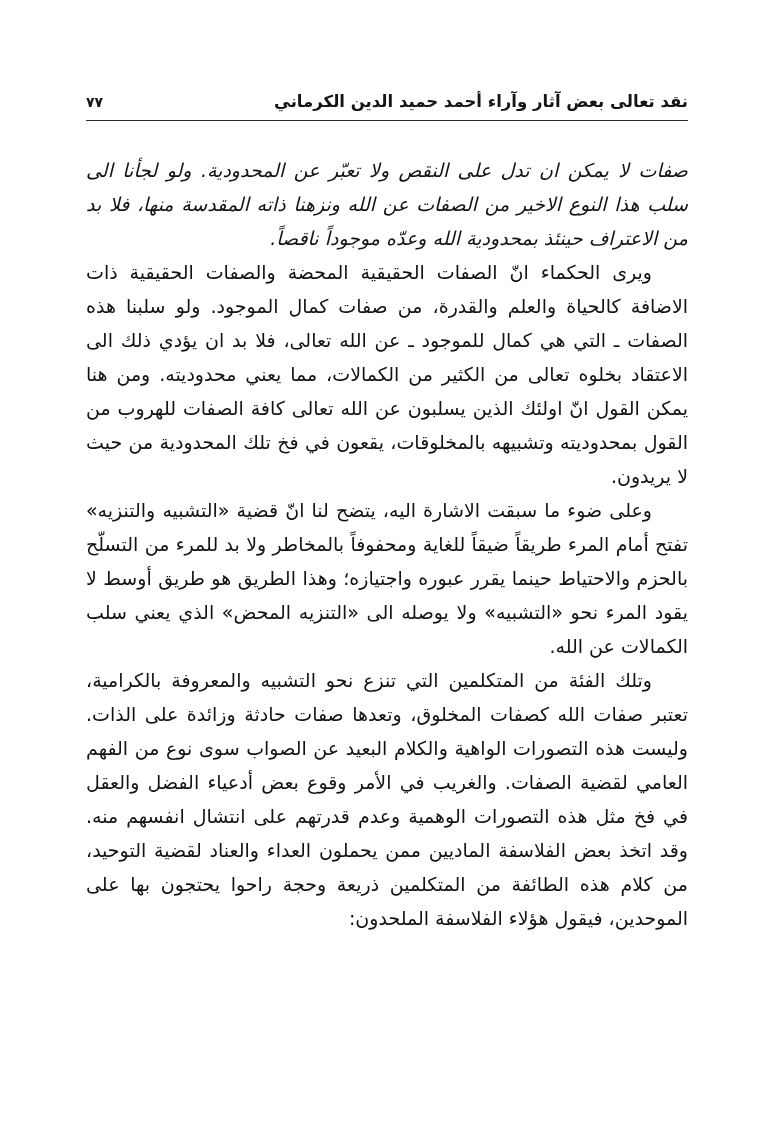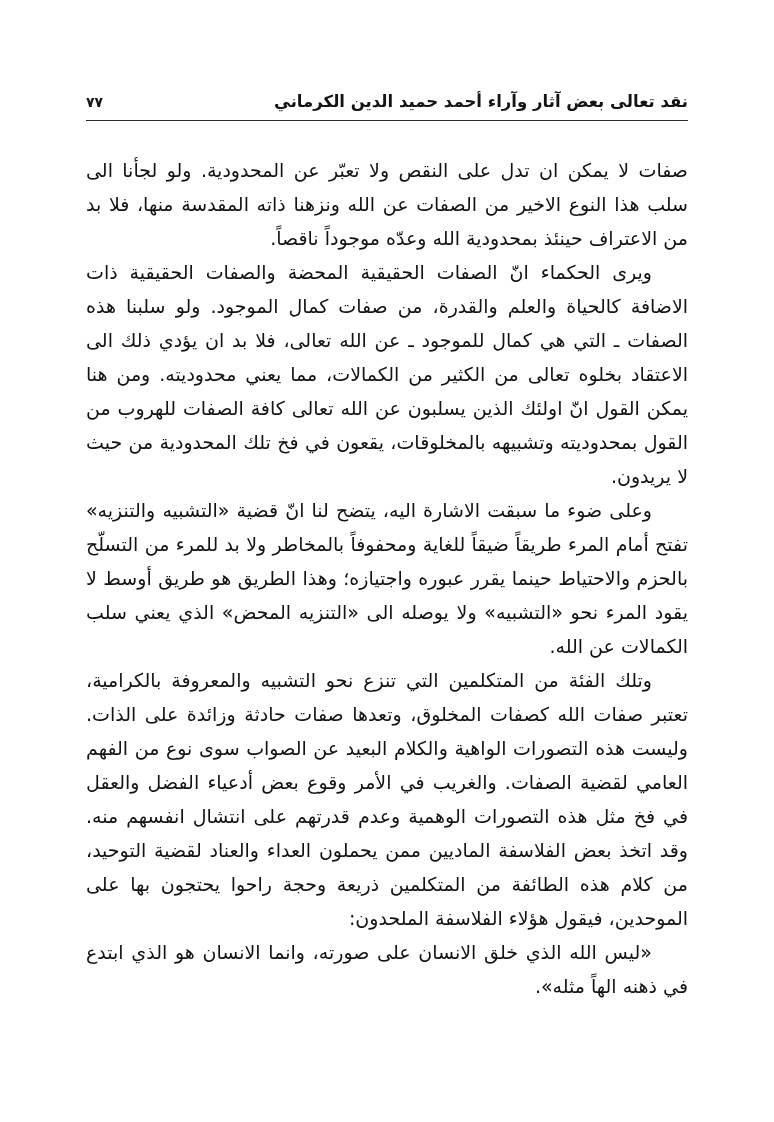--- a/index.html
+++ b/index.html
@@ -44,33 +44,33 @@
     text-align: justify;
     color: #131313;
   }
   .body-text p {
     margin: 0;
     padding: 0;
     text-indent: 36px;
   }
   .body-text p.first {
     text-indent: 0;
+    font-style: italic;
   }
 </style>
 </head>
 <body>
 
 <div class="page">
 
   <div class="page-header">
     <span class="title">نقد تعالى بعض آثار وآراء أحمد حميد الدين الكرماني</span>
     <span class="page-number">٧٧</span>
   </div>
 
   <div class="body-text">
     <p class="first">صفات لا يمكن ان تدل على النقص ولا تعبّر عن المحدودية. ولو لجأنا الى سلب هذا النوع الاخير من الصفات عن الله ونزهنا ذاته المقدسة منها، فلا بد من الاعتراف حينئذ بمحدودية الله وعدّه موجوداً ناقصاً.</p>
     <p>ويرى الحكماء انّ الصفات الحقيقية المحضة والصفات الحقيقية ذات الاضافة كالحياة والعلم والقدرة، من صفات كمال الموجود. ولو سلبنا هذه الصفات ـ التي هي كمال للموجود ـ عن الله تعالى، فلا بد ان يؤدي ذلك الى الاعتقاد بخلوه تعالى من الكثير من الكمالات، مما يعني محدوديته. ومن هنا يمكن القول انّ اولئك الذين يسلبون عن الله تعالى كافة الصفات للهروب من القول بمحدوديته وتشبيهه بالمخلوقات، يقعون في فخ تلك المحدودية من حيث لا يريدون.</p>
     <p>وعلى ضوء ما سبقت الاشارة اليه، يتضح لنا انّ قضية «التشبيه والتنزيه» تفتح أمام المرء طريقاً ضيقاً للغاية ومحفوفاً بالمخاطر ولا بد للمرء من التسلّح بالحزم والاحتياط حينما يقرر عبوره واجتيازه؛ وهذا الطريق هو طريق أوسط لا يقود المرء نحو «التشبيه» ولا يوصله الى «التنزيه المحض» الذي يعني سلب الكمالات عن الله.</p>
     <p>وتلك الفئة من المتكلمين التي تنزع نحو التشبيه والمعروفة بالكرامية، تعتبر صفات الله كصفات المخلوق، وتعدها صفات حادثة وزائدة على الذات. وليست هذه التصورات الواهية والكلام البعيد عن الصواب سوى نوع من الفهم العامي لقضية الصفات. والغريب في الأمر وقوع بعض أدعياء الفضل والعقل في فخ مثل هذه التصورات الوهمية وعدم قدرتهم على انتشال انفسهم منه. وقد اتخذ بعض الفلاسفة الماديين ممن يحملون العداء والعناد لقضية التوحيد، من كلام هذه الطائفة من المتكلمين ذريعة وحجة راحوا يحتجون بها على الموحدين، فيقول هؤلاء الفلاسفة الملحدون:</p>
-    <p>«ليس الله الذي خلق الانسان على صورته، وانما الانسان هو الذي ابتدع في ذهنه الهاً مثله».</p>
   </div>
 
 </div>
 
 </body></html>

